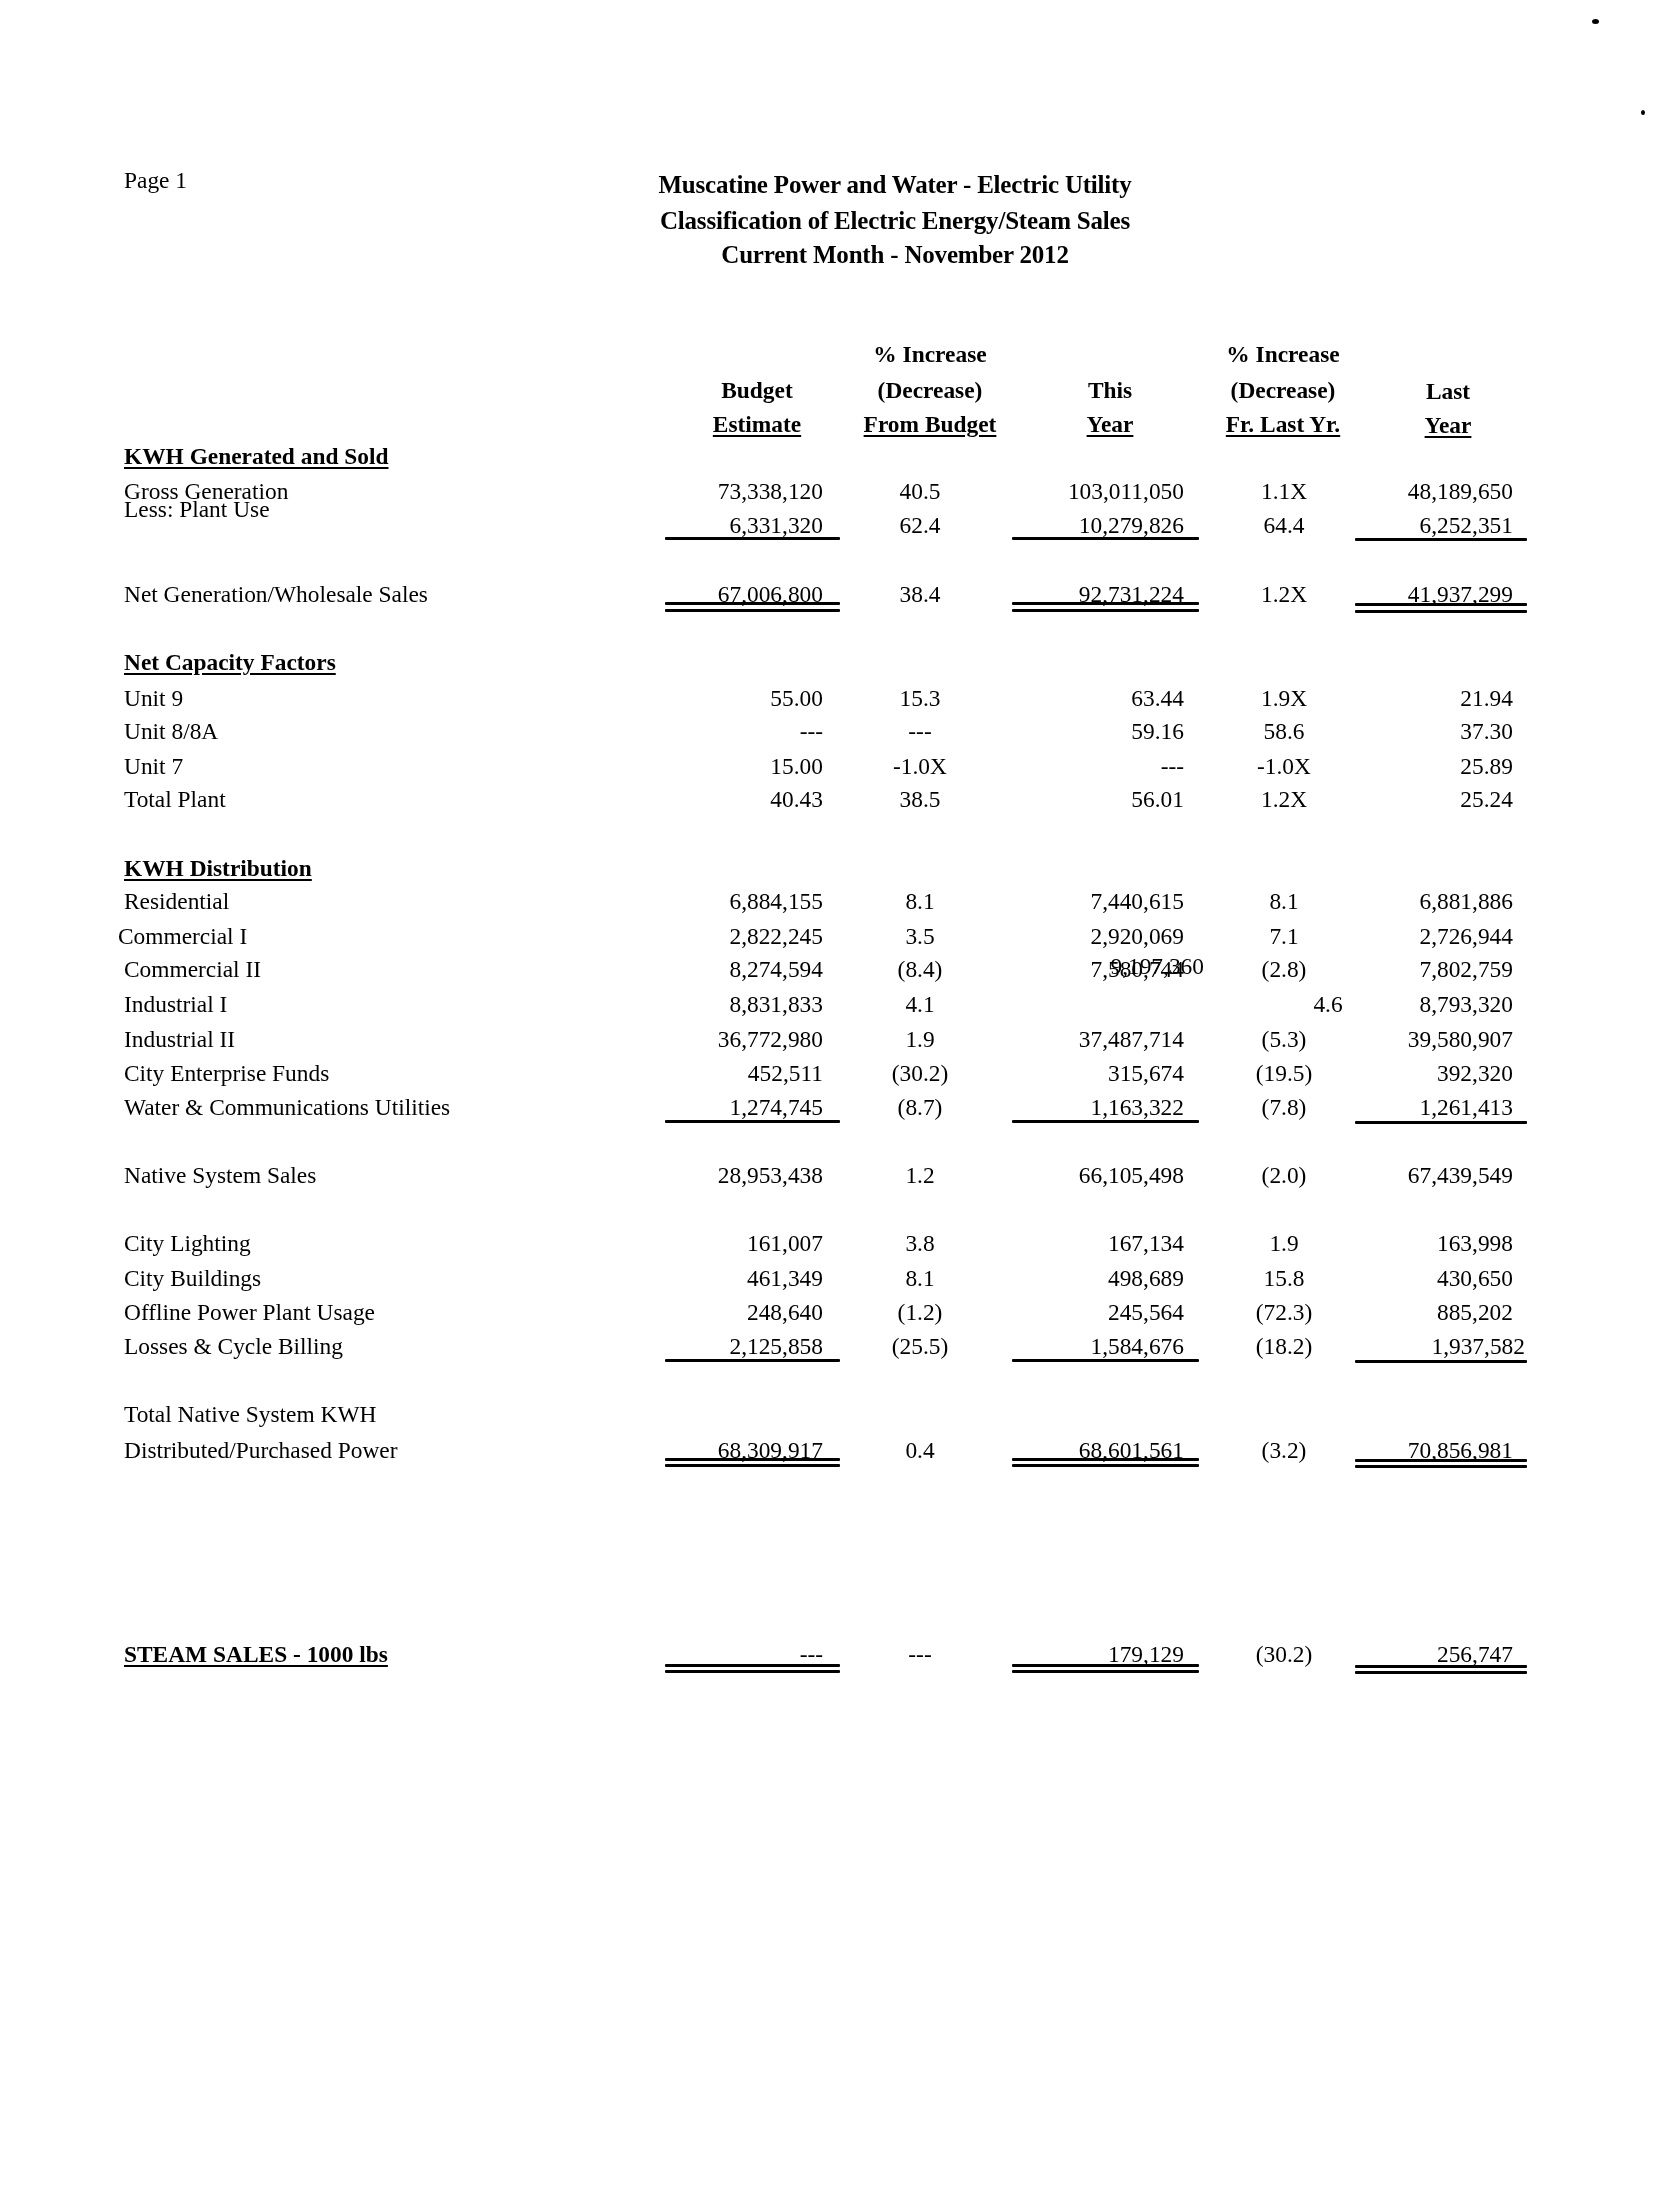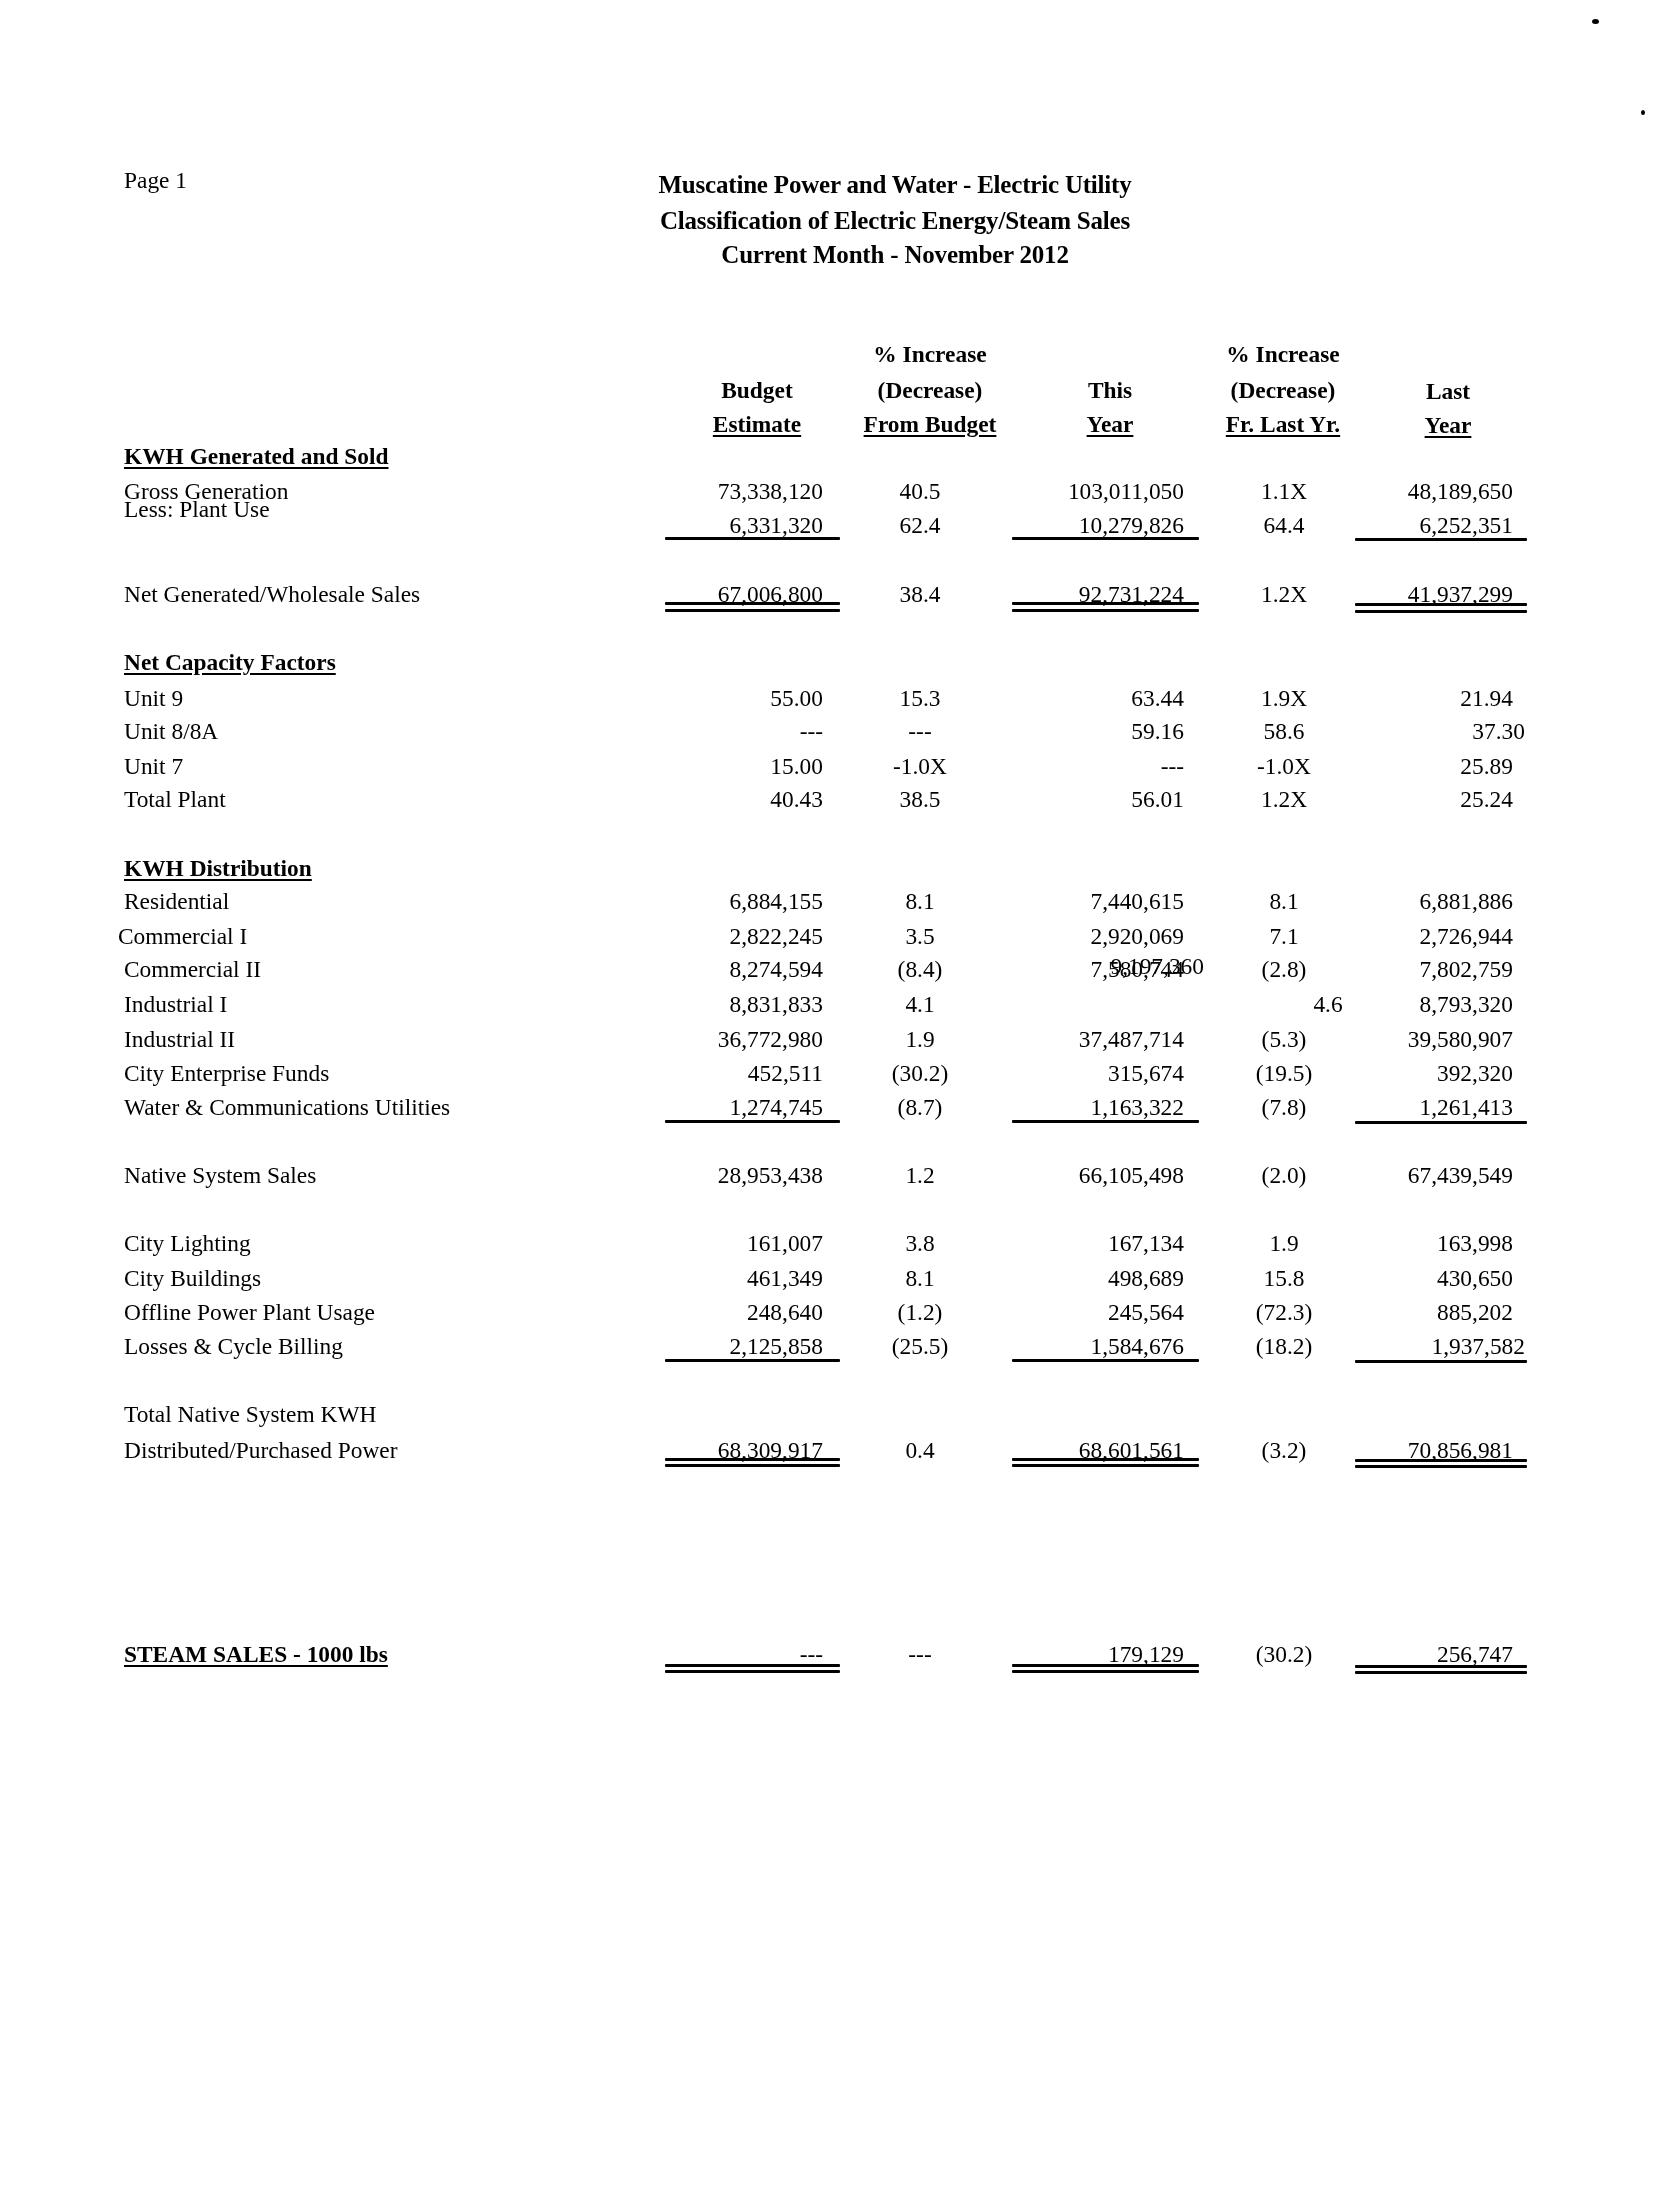--- a/index.html
+++ b/index.html
@@ -66,21 +66,21 @@
     <div class="abs t center" style="left:920px;top:514px;">62.4</div>
     <div class="abs t right" style="left:1184px;top:514px;">10,279,826</div>
     <div class="abs t center" style="left:1284px;top:514px;">64.4</div>
     <div class="abs t right" style="left:1513px;top:514px;">6,252,351</div>
   </div>
   <div class="line" style="left:665px;top:537px;width:175px;"></div>
   <div class="line" style="left:1012px;top:537px;width:187px;"></div>
   <div class="line" style="left:1355px;top:538px;width:172px;"></div>
 
   <div>
-    <div class="abs t" style="left:124px;top:583px;">Net Generated/Wholesale Sales</div>
+    <div class="abs t" style="left:124px;top:583px;">Net Generation/Wholesale Sales</div>
     <div class="abs t right" style="left:823px;top:583px;">67,006,800</div>
     <div class="abs t center" style="left:920px;top:583px;">38.4</div>
     <div class="abs t right" style="left:1184px;top:583px;">92,731,224</div>
     <div class="abs t center" style="left:1284px;top:583px;">1.2X</div>
     <div class="abs t right" style="left:1513px;top:583px;">41,937,299</div>
   </div>
   <div class="line" style="left:665px;top:602px;width:175px;"></div>
   <div class="line" style="left:665px;top:609px;width:175px;"></div>
   <div class="line" style="left:1012px;top:602px;width:187px;"></div>
   <div class="line" style="left:1012px;top:609px;width:187px;"></div>
@@ -98,21 +98,21 @@
     <div class="abs t right" style="left:1184px;top:687px;">63.44</div>
     <div class="abs t center" style="left:1284px;top:687px;">1.9X</div>
     <div class="abs t right" style="left:1513px;top:687px;">21.94</div>
   </div>
   <div>
     <div class="abs t" style="left:124px;top:720px;">Unit 8/8A</div>
     <div class="abs t right" style="left:823px;top:720px;">---</div>
     <div class="abs t center" style="left:920px;top:720px;">---</div>
     <div class="abs t right" style="left:1184px;top:720px;">59.16</div>
     <div class="abs t center" style="left:1284px;top:720px;">58.6</div>
-    <div class="abs t right" style="left:1513px;top:720px;margin-left:12px;">37.30</div>
+    <div class="abs t right" style="left:1513px;top:720px;">37.30</div>
   </div>
   <div>
     <div class="abs t" style="left:124px;top:755px;">Unit 7</div>
     <div class="abs t right" style="left:823px;top:755px;">15.00</div>
     <div class="abs t center" style="left:920px;top:755px;">-1.0X</div>
     <div class="abs t right" style="left:1184px;top:755px;">---</div>
     <div class="abs t center" style="left:1284px;top:755px;">-1.0X</div>
     <div class="abs t right" style="left:1513px;top:755px;">25.89</div>
   </div>
   <div>

